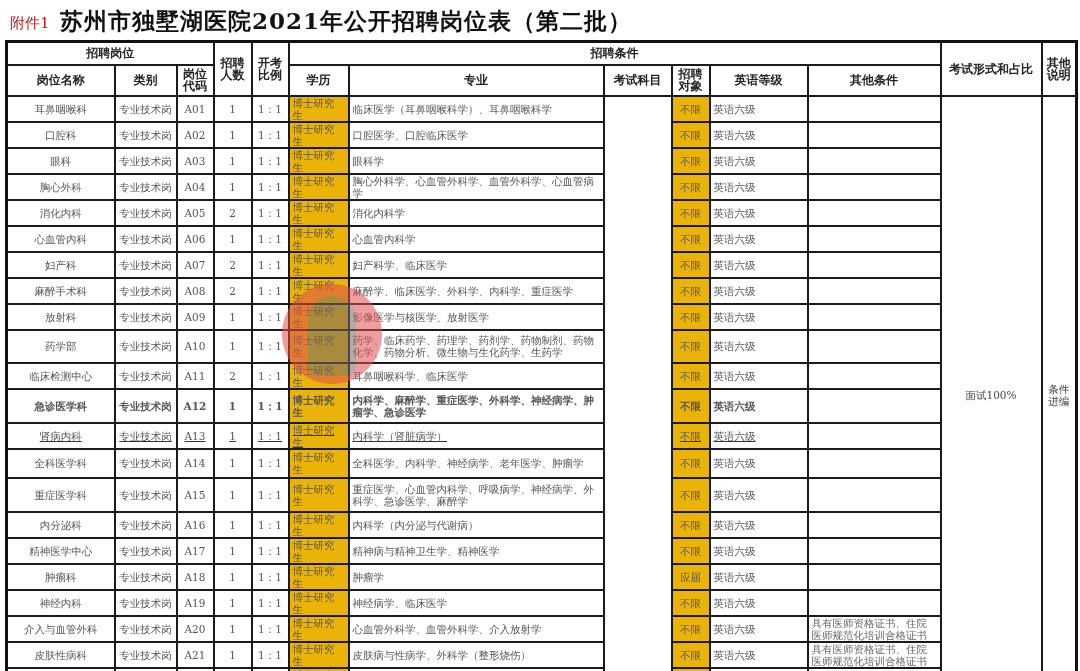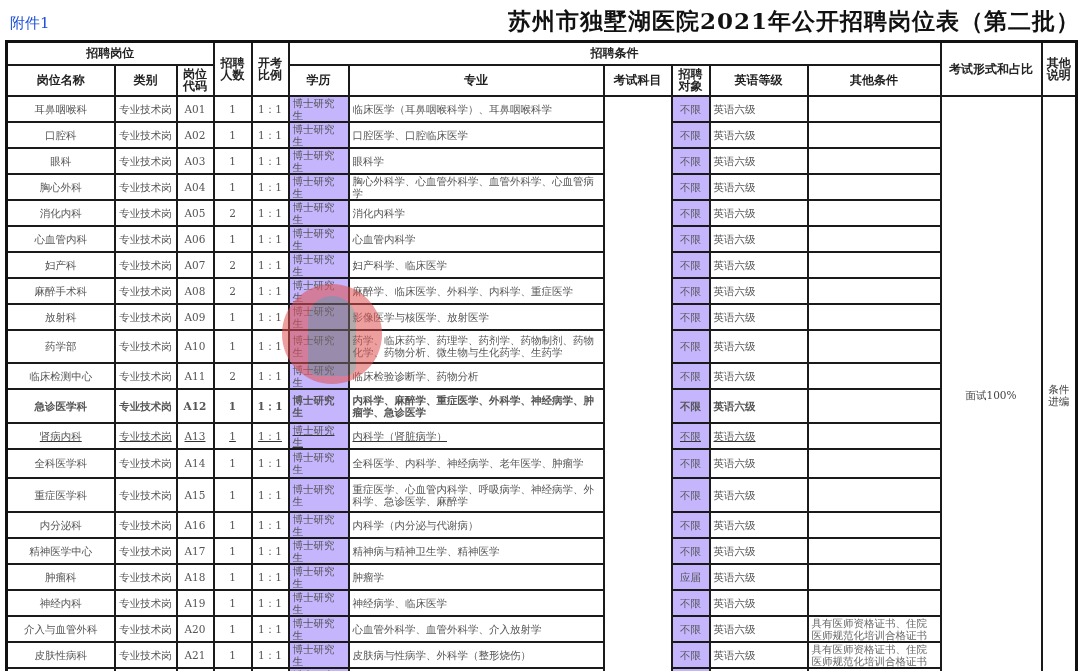--- a/index.html
+++ b/index.html
@@ -1,32 +1,32 @@
 <!DOCTYPE html>
 <html><head>
 <meta charset="utf-8">
 <style>
   html, body { margin:0; padding:0; background:#ffffff; }
   body { width:1080px; height:671px; position:relative; overflow:hidden;
          font-family:"DejaVu Serif", "Liberation Serif", serif; color:#333; }
-  .attach { position:absolute; left:10px; top:14px; font-size:15px; color:#1d4ed8; }
-  .title { position:absolute; left:0; right:0; top:6px; text-align:right;
+  .attach { position:absolute; left:10px; top:14px; font-size:15px; color:#b91c1c; }
+  .title { position:absolute; left:0; right:0; top:6px; text-align:left;
            font-size:23px; font-weight:bold; color:#111; letter-spacing:1px;
            padding-left:60px; }
   table.grid { position:absolute; left:5px; top:40px; border-collapse:collapse;
                table-layout:fixed; border:3px solid #111; }
   table.grid td, table.grid th { border:2px solid #1a1a1a; padding:0 3px;
                font-size:10.5px; line-height:12px; overflow:hidden; }
   table.grid th { font-family:"DejaVu Sans", "Liberation Sans", sans-serif;
                font-weight:bold; font-size:12px; color:#222; text-align:center; }
   th.small { font-size:11px; line-height:12px; }
   td { color:#555; background:#fff; }
   td.c { text-align:center; }
   td.l { text-align:left; }
-  td.grey { background:#c4b5fd; }
+  td.grey { background:#eab308; }
   td.merged { text-align:center; vertical-align:middle; color:#444; }
   td.remark { text-align:center; vertical-align:middle; line-height:13px; color:#444; }
   td.other { font-size:9.5px; line-height:11px; color:#666; }
   .watermark { position:absolute; left:270px; top:282px; width:520px; height:105px;
                pointer-events:none; opacity:0.55; }
   .wm-circle { position:absolute; left:12px; top:2px; width:100px; height:100px; border-radius:50%;
                background:#e05050; }
   .wm-figure { position:absolute; left:38px; top:14px; width:48px; height:80px; border-radius:24px 24px 10px 10px;
                background:#6c6c6c; opacity:0.9; }
   .wm-text { position:absolute; left:120px; top:-12px; font-size:104px; font-weight:bold;
@@ -200,21 +200,21 @@
         <td class="l">英语六级</td>
         <td class="l other"></td>
       </tr>
       <tr style="height: 25px;">
         <td class="c">临床检测中心</td>
         <td class="c">专业技术岗</td>
         <td class="c">A11</td>
         <td class="c">2</td>
         <td class="c">1：1</td>
         <td class="l grey">博士研究生</td>
-        <td class="l">临床检验诊断学、药物分析</td>
+        <td class="l">耳鼻咽喉科学、临床医学</td>
         <td class="c grey">不限</td>
         <td class="l">英语六级</td>
         <td class="l other"></td>
       </tr>
       <tr style="height: 34px; font-weight: bold;">
         <td class="c">急诊医学科</td>
         <td class="c">专业技术岗</td>
         <td class="c">A12</td>
         <td class="c">1</td>
         <td class="c">1：1</td>

